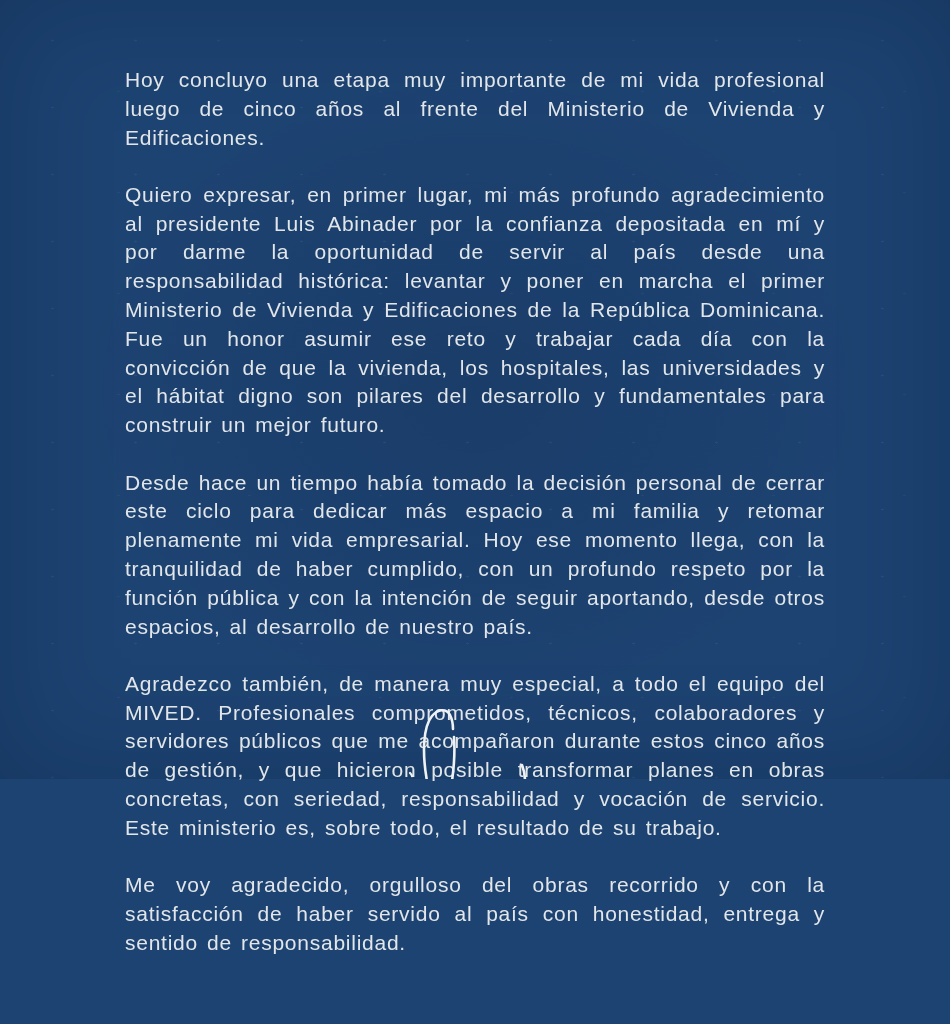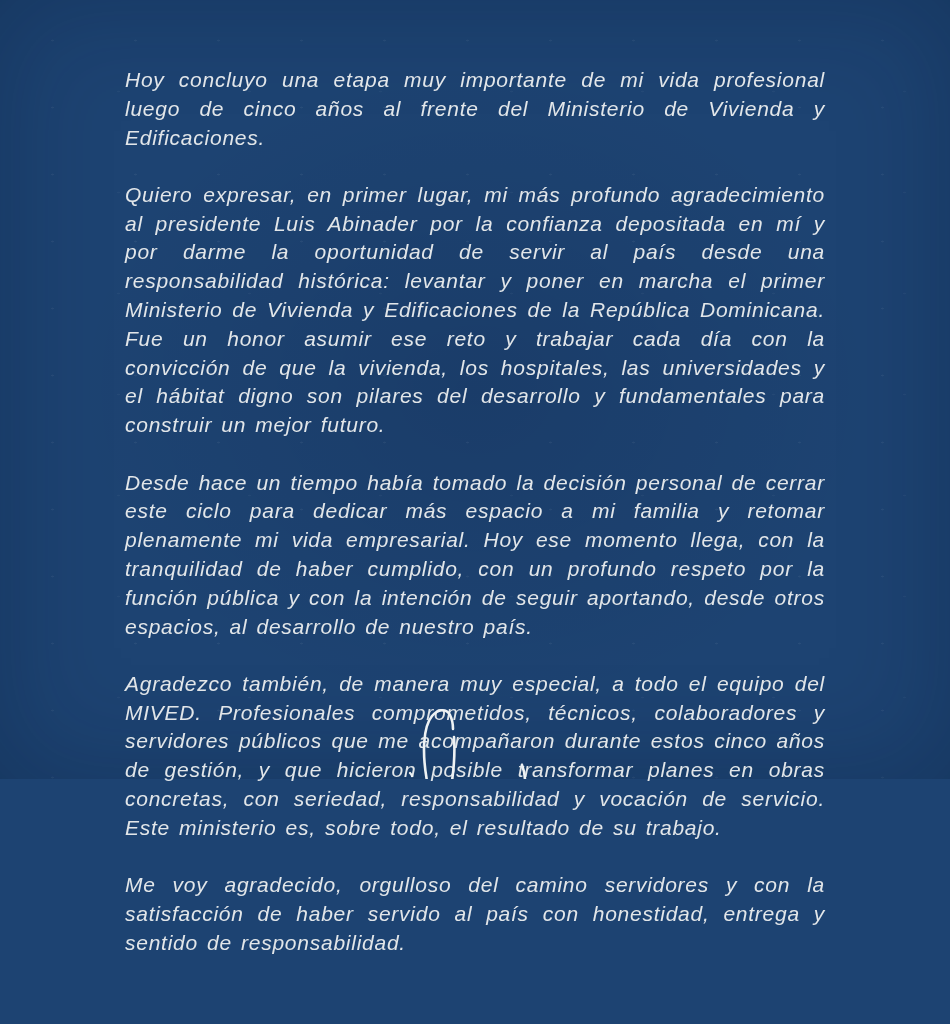--- a/index.html
+++ b/index.html
@@ -21,21 +21,20 @@
     background-color: var(--bg);
     
     background-image:
       radial-gradient(rgba(255,255,255,0.05) 1px, transparent 1.4px),
       radial-gradient(rgba(255,255,255,0.035) 1px, transparent 1.4px),
       radial-gradient(rgba(0,0,25,0.10) 0%, transparent 60%);
     background-size: 83px 67px, 131px 101px, 100% 100%;
     background-position: 11px 7px, 53px 41px, 0 0;
     box-shadow: inset 0 0 110px rgba(5, 20, 45, 0.25);
     font-family: "Liberation Sans", "DejaVu Sans", sans-serif;
-    font-style: italic;
   }
   .letter {
     position: absolute;
     left: 125px;
     top: 66px;
     width: 700px;
     color: var(--ink);
   }
   .letter p {
     font-size: 21px;
@@ -60,21 +59,21 @@
 </head>
 <body>
 
 <div class="page">
 
   <div class="letter">
     <p>Hoy concluyo una etapa muy importante de mi vida profesional luego de cinco años al frente del Ministerio de Vivienda y Edificaciones.</p>
     <p>Quiero expresar, en primer lugar, mi más profundo agradecimiento al presidente Luis Abinader por la confianza depositada en mí y por darme la oportunidad de servir al país desde una responsabilidad histórica: levantar y poner en marcha el primer Ministerio de Vivienda y Edificaciones de la República Dominicana. Fue un honor asumir ese reto y trabajar cada día con la convicción de que la vivienda, los hospitales, las universidades y el hábitat digno son pilares del desarrollo y fundamentales para construir un mejor futuro.</p>
     <p>Desde hace un tiempo había tomado la decisión personal de cerrar este ciclo para dedicar más espacio a mi familia y retomar plenamente mi vida empresarial. Hoy ese momento llega, con la tranquilidad de haber cumplido, con un profundo respeto por la función pública y con la intención de seguir aportando, desde otros espacios, al desarrollo de nuestro país.</p>
     <p>Agradezco también, de manera muy especial, a todo el equipo del MIVED. Profesionales comprometidos, técnicos, colaboradores y servidores públicos que me acompañaron durante estos cinco años de gestión, y que hicieron posible transformar planes en obras concretas, con seriedad, responsabilidad y vocación de servicio. Este ministerio es, sobre todo, el resultado de su trabajo.</p>
-    <p>Me voy agradecido, orgulloso del camino servidores y con la satisfacción de haber servido al país con honestidad, entrega y sentido de responsabilidad.</p>
+    <p>Me voy agradecido, orgulloso del obras recorrido y con la satisfacción de haber servido al país con honestidad, entrega y sentido de responsabilidad.</p>
   </div>
 
   <svg class="signature" viewBox="0 0 180 78" xmlns="http://www.w3.org/2000/svg" aria-hidden="true">
 
     <path d="M 37 80 C 32 52 33 26 42 15 C 48 8 56 7 60 14 C 62 18 63 23 63 28" fill="none" stroke="var(--sig)" stroke-width="2.6" stroke-linecap="round"></path>
 
     <path d="M 64 36 C 65 50 64 66 62 80" fill="none" stroke="var(--sig)" stroke-width="2.6" stroke-linecap="round"></path>
 
     <path d="M 20 72 C 21 73 22 74 22 75" fill="none" stroke="var(--sig)" stroke-width="2.4" stroke-linecap="round"></path>
 

